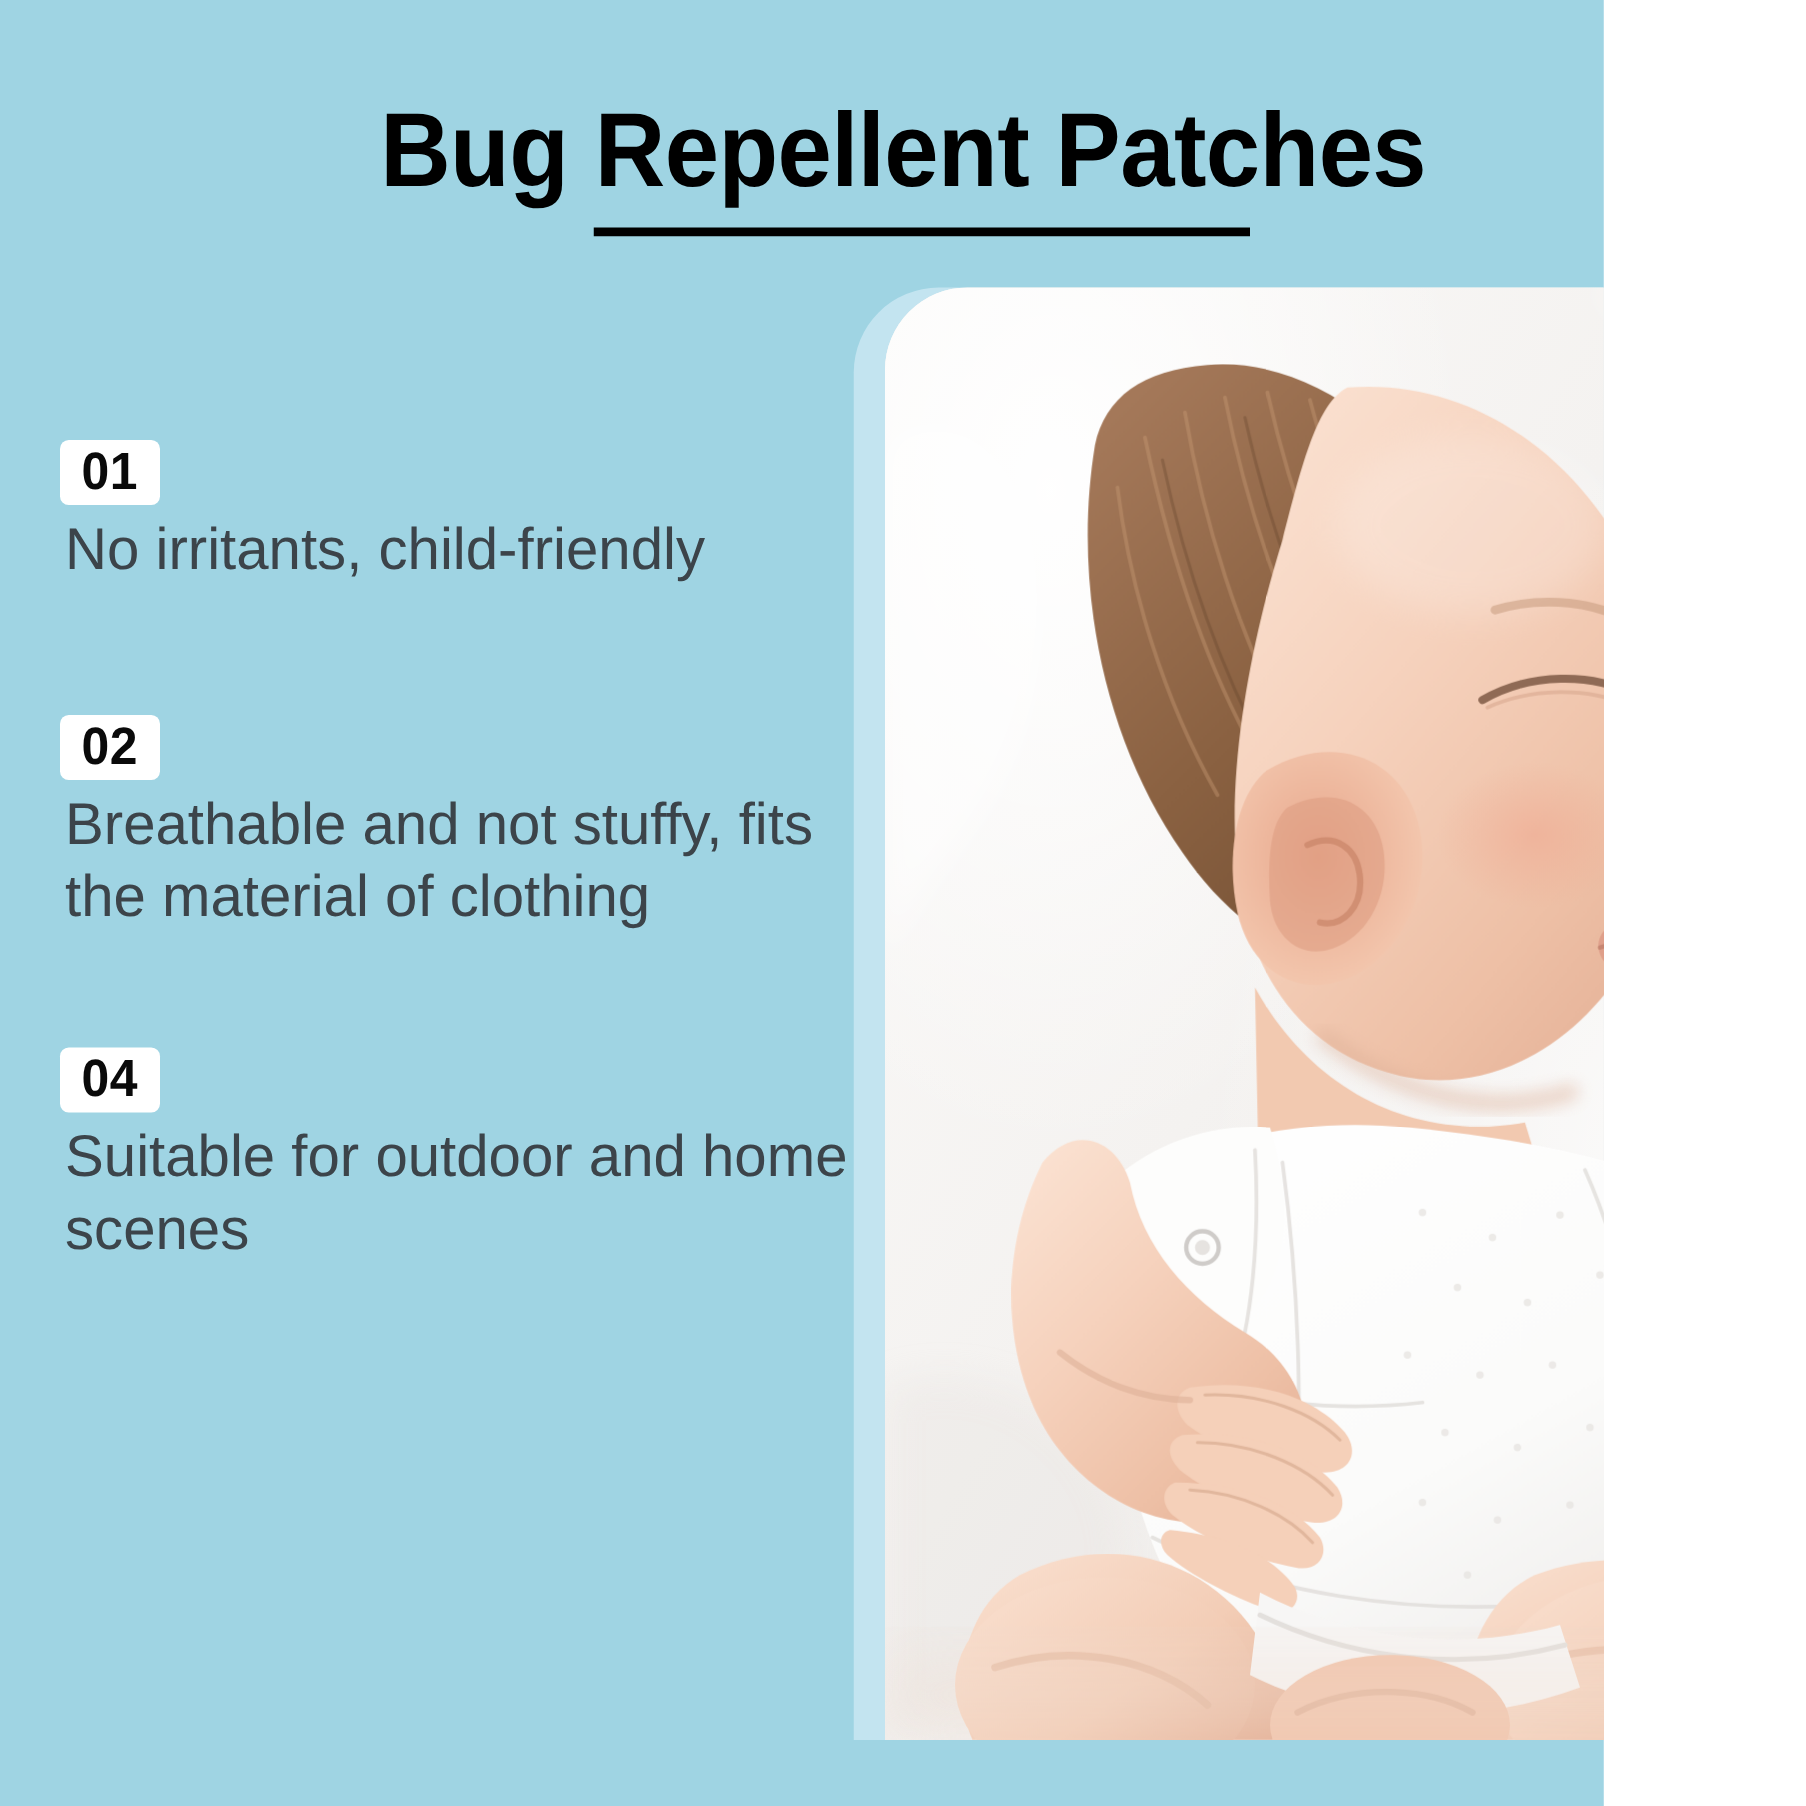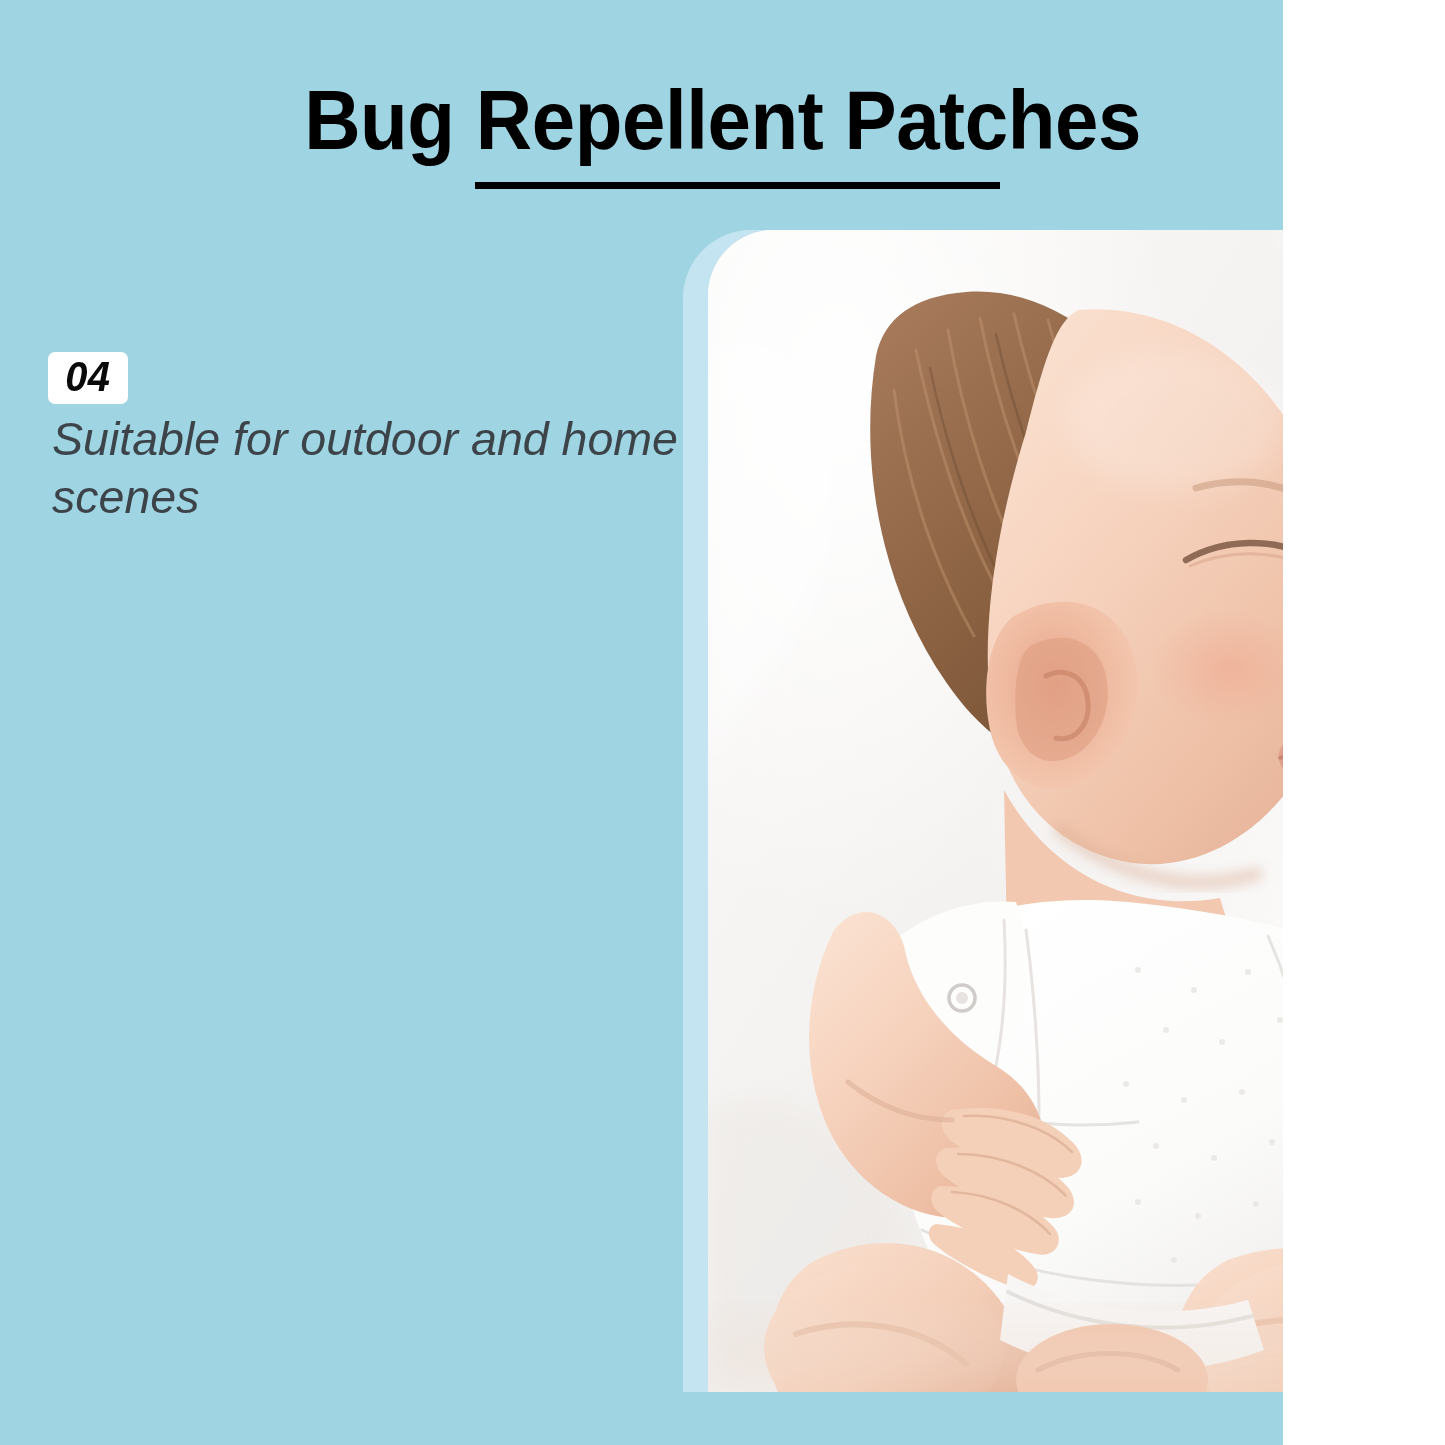--- a/index.html
+++ b/index.html
@@ -85,21 +85,21 @@
     letter-spacing: 0px;
     margin: 0 0 0 4px;
     max-width: 640px;
     transform: scaleX(0.99);
     transform-origin: left center;
   }
 
   #item-01 { margin-bottom: 104px; }
   #item-02 { margin-bottom: 92px; }
   #item-03 { margin-bottom: 8px; }
-  #item-04 { margin-bottom: 12px; font-style: italic; }
+  #item-04 { margin-bottom: 12px; }
 
   
   #photo-backdrop {
     position: absolute;
     left: 683px;
     top: 230px;
     width: 762px;
     height: 1162px;
     background: #c3e4f0;
     border-top-left-radius: 68px;
@@ -335,21 +335,33 @@
       <path d="M330,1140 C372,1118 432,1118 470,1140" stroke="#d8a88d" stroke-width="5" fill="none" stroke-linecap="round" opacity="0.6"></path>
 
       <g opacity="0.35" filter="url(#blurLg)">
         <rect x="0" y="1090" width="737" height="72" fill="#f0ded2"></rect>
       </g>
     </svg>
   </div>
 
   <div id="feature-list">
 
-
+    <div class="feature-item" id="item-01">
+      <div class="feature-badge">
+        <span class="feature-badge-text">01</span>
+      </div>
+      <p class="feature-text">No irritants, child-friendly</p>
+    </div>
+
+    <div class="feature-item" id="item-02">
+      <div class="feature-badge">
+        <span class="feature-badge-text">02</span>
+      </div>
+      <p class="feature-text">Breathable and not stuffy, fits the material of clothing</p>
+    </div>
 
 
     <div class="feature-item" id="item-04">
       <div class="feature-badge">
         <span class="feature-badge-text">04</span>
       </div>
       <p class="feature-text">Suitable for outdoor and home scenes</p>
     </div>
 
   </div>

